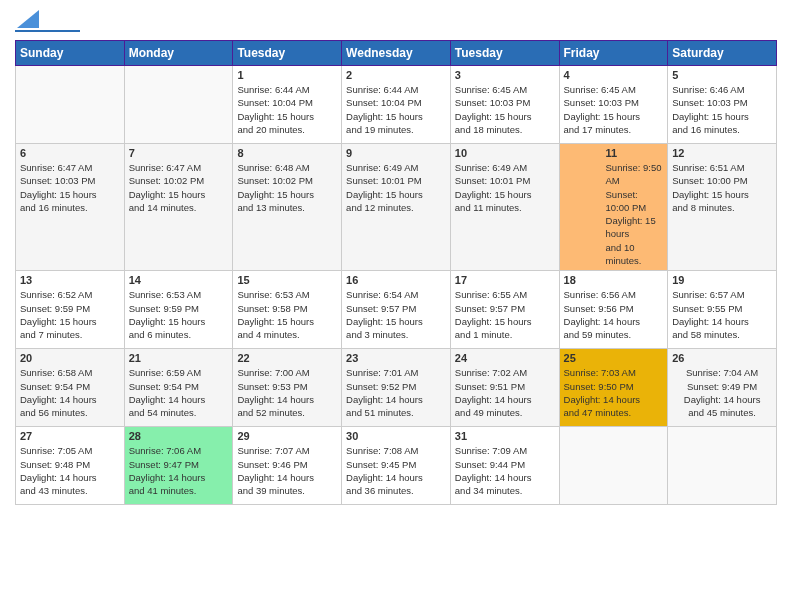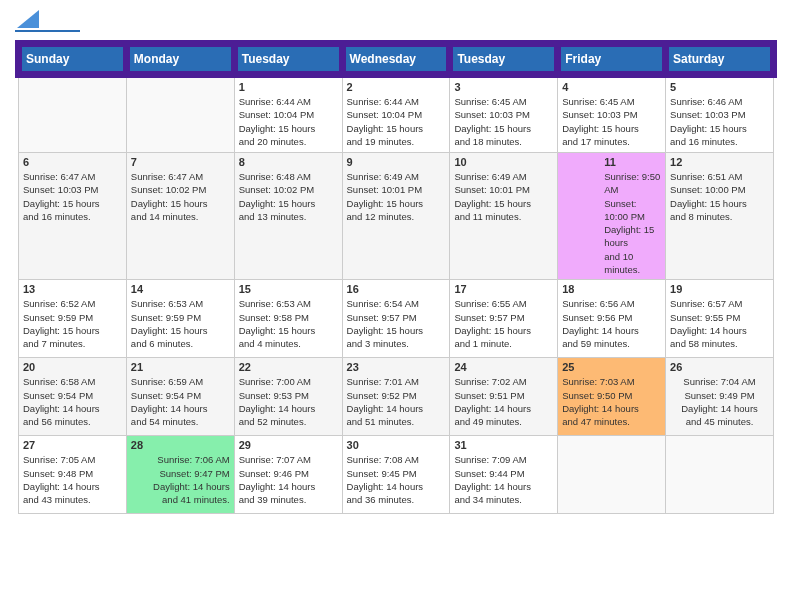--- a/index.html
+++ b/index.html
@@ -42,21 +42,21 @@
       border-collapse: collapse;
       border: 1px solid #ccc;
     }
     .calendar th {
       background: #2a6db5;
       color: #fff;
       font-size: 12px;
       font-weight: bold;
       padding: 5px 4px;
       text-align: left;
-      border: 7px solid #4c1d95;
+      border: 1px solid #4c1d95;
     }
     .calendar td {
       vertical-align: top;
       border: 1px solid #ccc;
       padding: 3px 4px;
       font-size: 10px;
       color: #333;
       width: calc(100% / 7);
       height: 78px;
     }
@@ -183,21 +183,21 @@
 Daylight: 15 hours
 and 12 minutes.</div>
           </td>
           <td style="background: rgb(245, 245, 245);">
             <span class="day-num">10</span>
             <div class="day-info" style="white-space: pre-line;">Sunrise: 6:49 AM
 Sunset: 10:01 PM
 Daylight: 15 hours
 and 11 minutes.</div>
           </td>
-          <td style="background: #f0abfc; padding-left: 46px;">
+          <td style="background: #fdba74; padding-left: 46px;">
             <span class="day-num">11</span>
             <div class="day-info" style="white-space: pre-line;">Sunrise: 9:50 AM
 Sunset: 10:00 PM
 Daylight: 15 hours
 and 10 minutes.</div>
           </td>
           <td style="background: rgb(245, 245, 245);">
             <span class="day-num">12</span>
             <div class="day-info" style="white-space: pre-line;">Sunrise: 6:51 AM
 Sunset: 10:00 PM
@@ -285,21 +285,21 @@
 Daylight: 14 hours
 and 51 minutes.</div>
           </td>
           <td style="background: rgb(245, 245, 245);">
             <span class="day-num">24</span>
             <div class="day-info" style="white-space: pre-line;">Sunrise: 7:02 AM
 Sunset: 9:51 PM
 Daylight: 14 hours
 and 49 minutes.</div>
           </td>
-          <td style="background: #fdba74;">
+          <td style="background: #eab308;">
             <span class="day-num">25</span>
             <div class="day-info" style="white-space: pre-line;">Sunrise: 7:03 AM
 Sunset: 9:50 PM
 Daylight: 14 hours
 and 47 minutes.</div>
           </td>
           <td style="background: rgb(245, 245, 245);">
             <span class="day-num">26</span>
             <div class="day-info" style="white-space: pre-line; text-align: center;">Sunrise: 7:04 AM
 Sunset: 9:49 PM
@@ -310,21 +310,21 @@
         <tr style="background: rgb(255, 255, 255);">
           <td style="background: rgb(255, 255, 255);">
             <span class="day-num">27</span>
             <div class="day-info" style="white-space: pre-line;">Sunrise: 7:05 AM
 Sunset: 9:48 PM
 Daylight: 14 hours
 and 43 minutes.</div>
           </td>
           <td style="background: #86efac;">
             <span class="day-num">28</span>
-            <div class="day-info" style="white-space: pre-line; text-align: right;">Sunrise: 7:06 AM
+            <div class="day-info" style="white-space: pre-line;">Sunrise: 7:06 AM
 Sunset: 9:47 PM
 Daylight: 14 hours
 and 41 minutes.</div>
           </td>
           <td style="background: rgb(255, 255, 255);">
             <span class="day-num">29</span>
             <div class="day-info" style="white-space: pre-line;">Sunrise: 7:07 AM
 Sunset: 9:46 PM
 Daylight: 14 hours
 and 39 minutes.</div>

